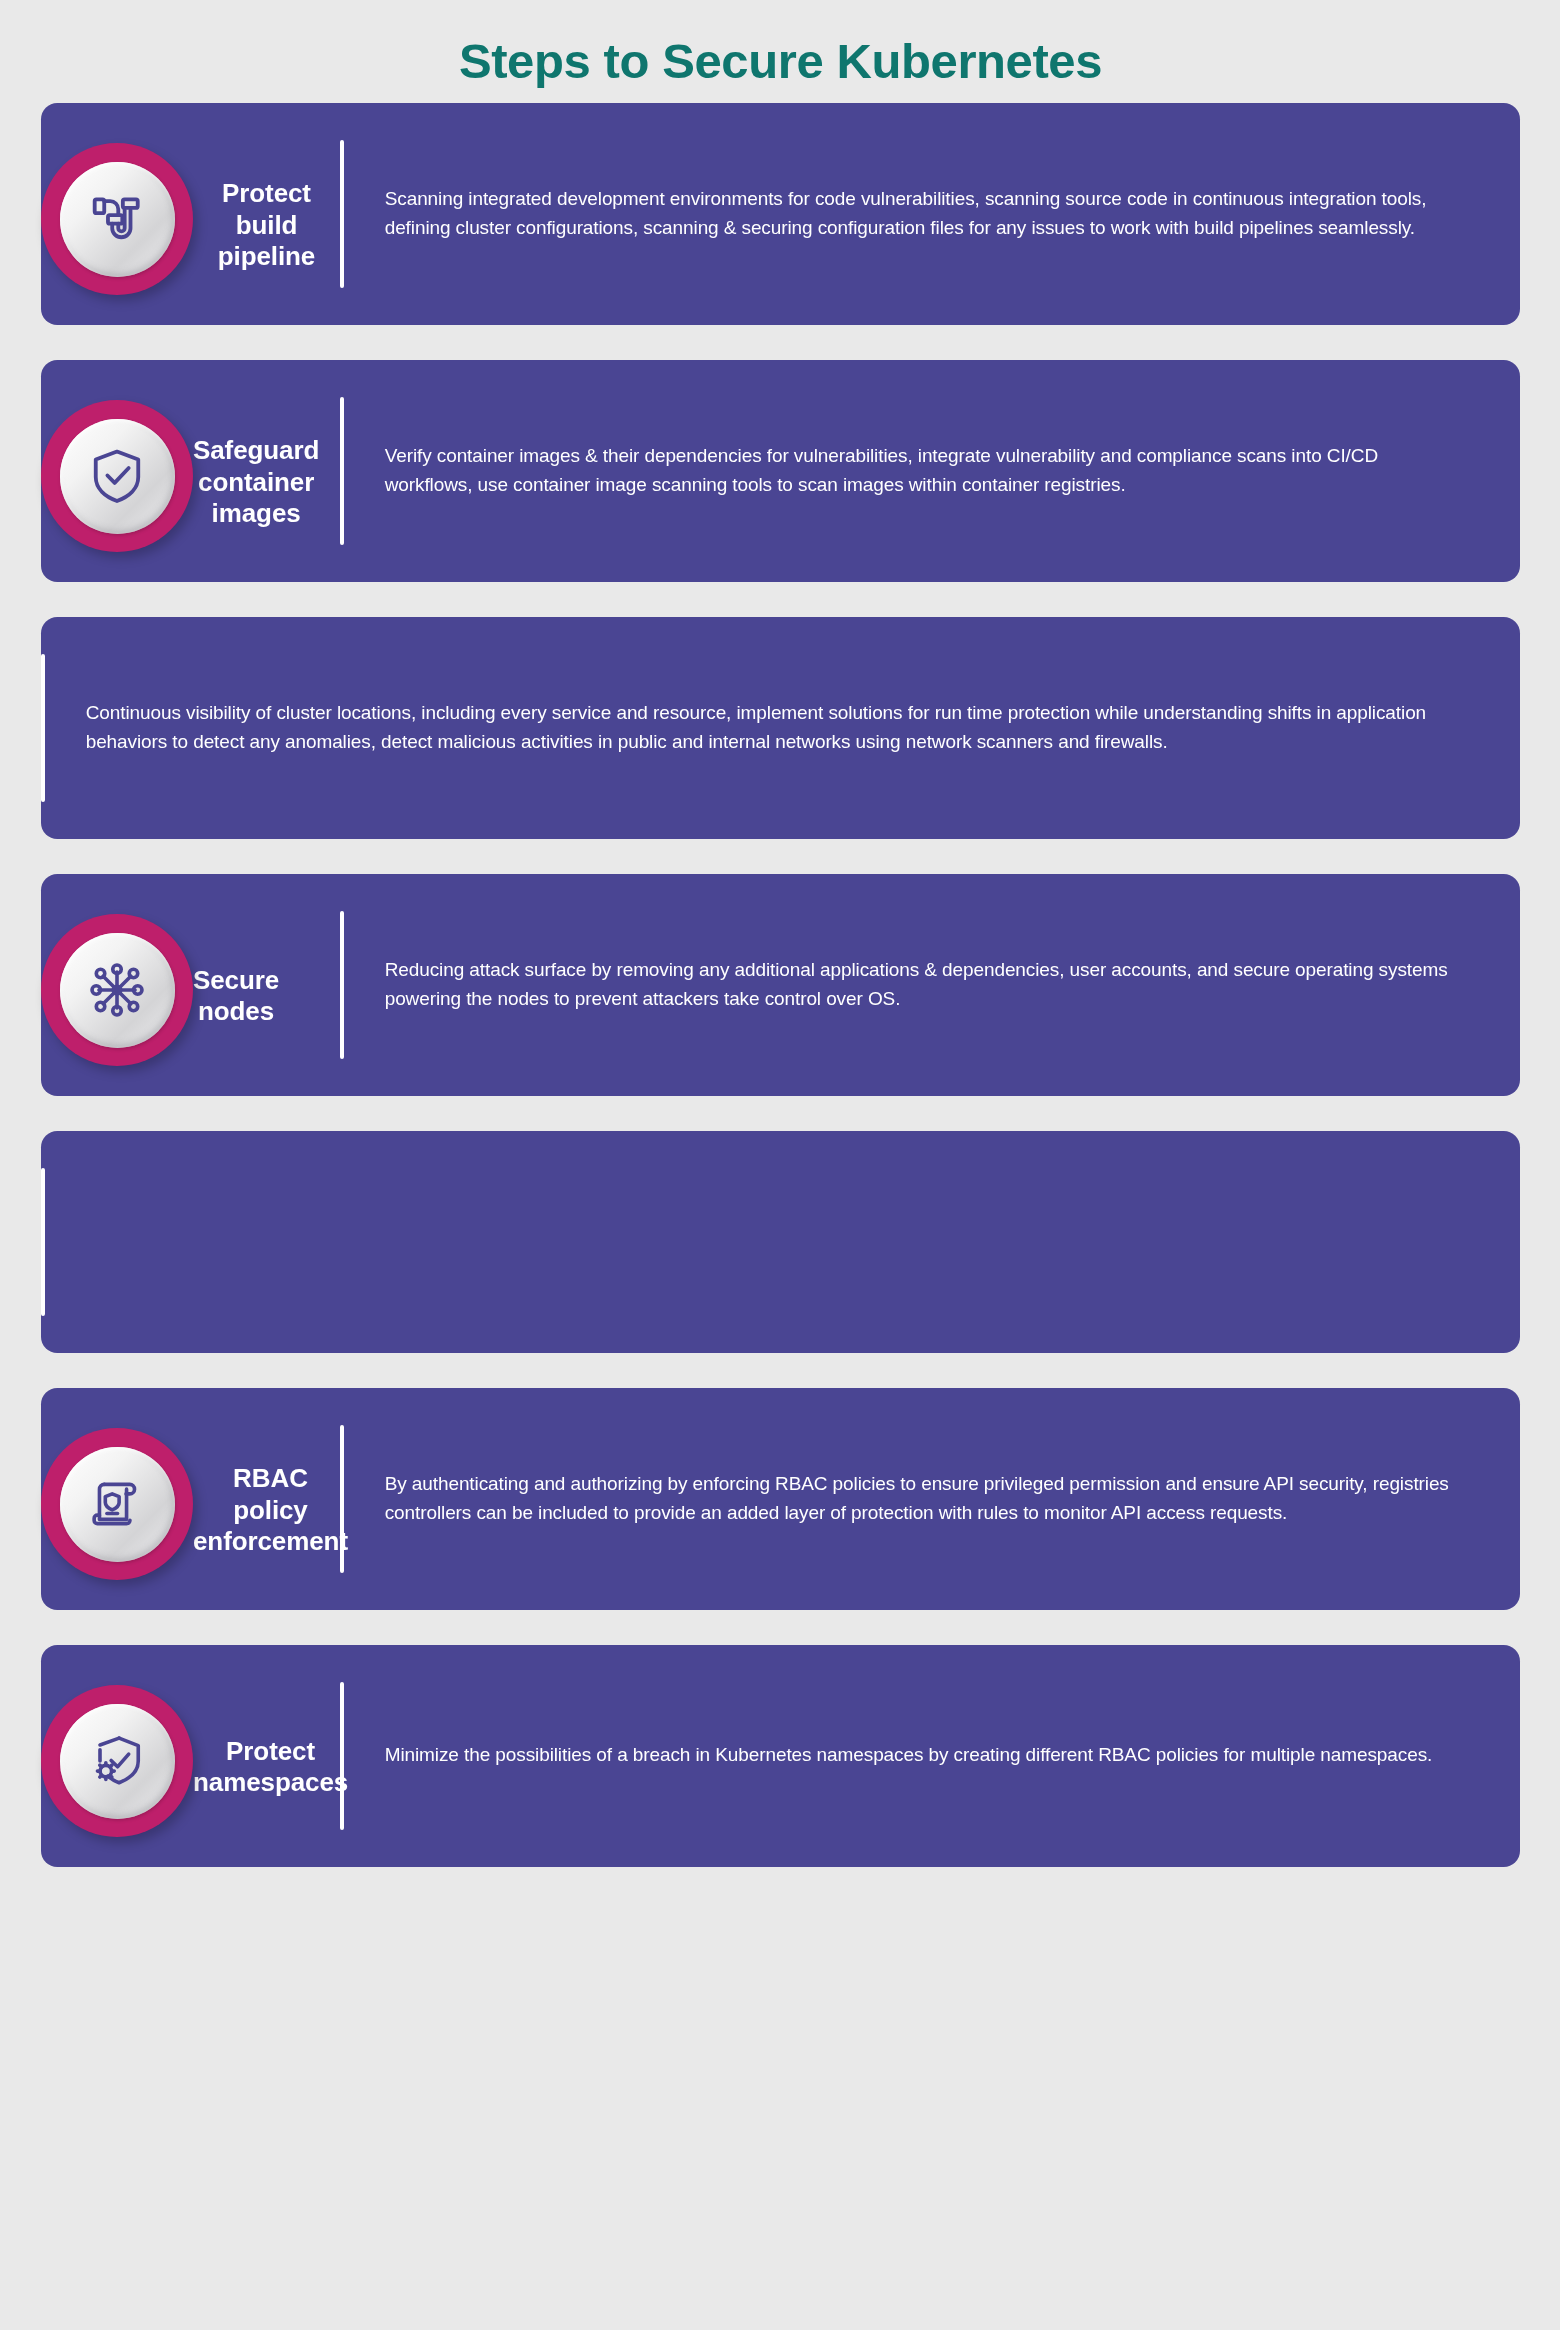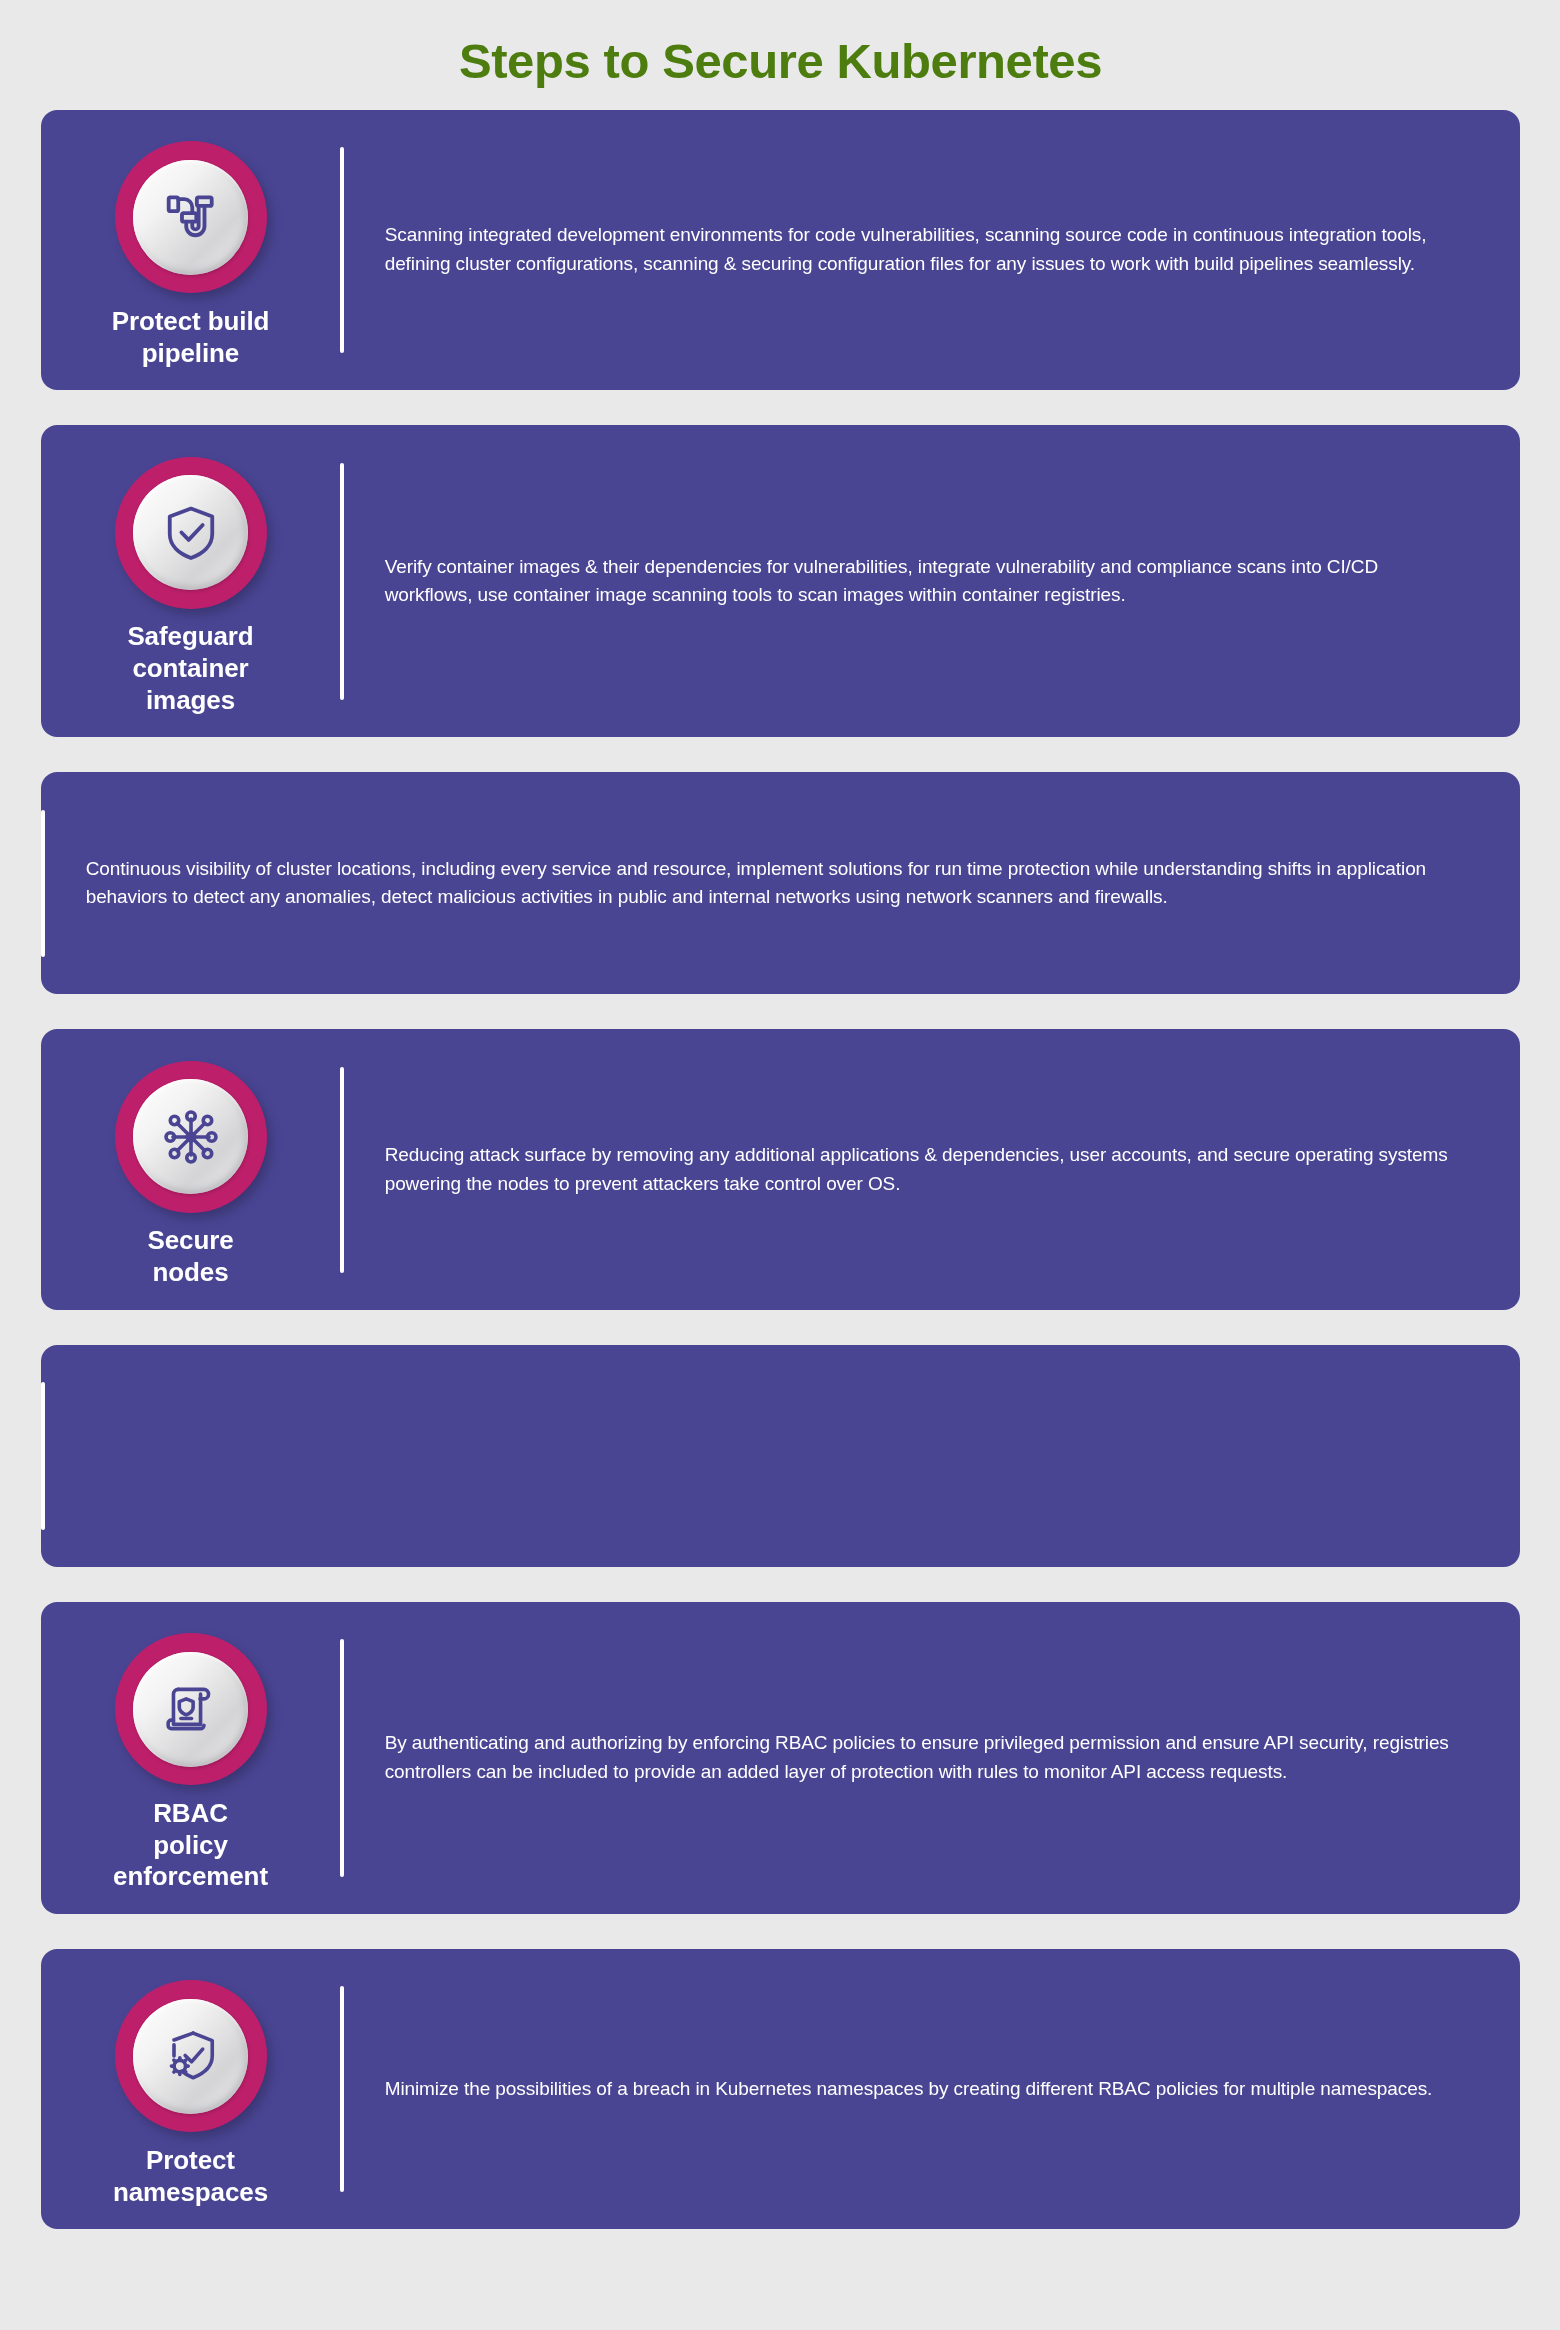--- a/index.html
+++ b/index.html
@@ -13,24 +13,24 @@
   #page {
     position: relative;
     width: 1561px;
     height: 2330px;
     background: #e9e9e9;
   }
   .title {
     text-align: center;
     font-size: 49px;
     font-weight: bold;
-    color: #4d7c0f;
+    color: #0f766e;
     letter-spacing: -0.4px;
     padding-top: 35px;
-    padding-bottom: 21px;
+    padding-bottom: 14px;
     line-height: 1.1;
     white-space: nowrap;
   }
   .cards {
     padding: 0 41px;
     display: flex;
     flex-direction: column;
     gap: 35px;
   }
   .card {
@@ -39,21 +39,21 @@
     border-radius: 16.3px;
     display: flex;
     align-items: stretch;
     padding: 21px 0 21px 0;
     min-height: 222px;
   }
   .card-left {
     width: 299px;
     flex: 0 0 299px;
     display: flex;
-    flex-direction: column;
+    flex-direction: row;
     align-items: center;
     justify-content: flex-start;
     padding-top: 10.4px;
   }
   .badge {
     position: relative;
     width: 152px;
     height: 152px;
     border-radius: 50%;
     background: #be1f6b;

